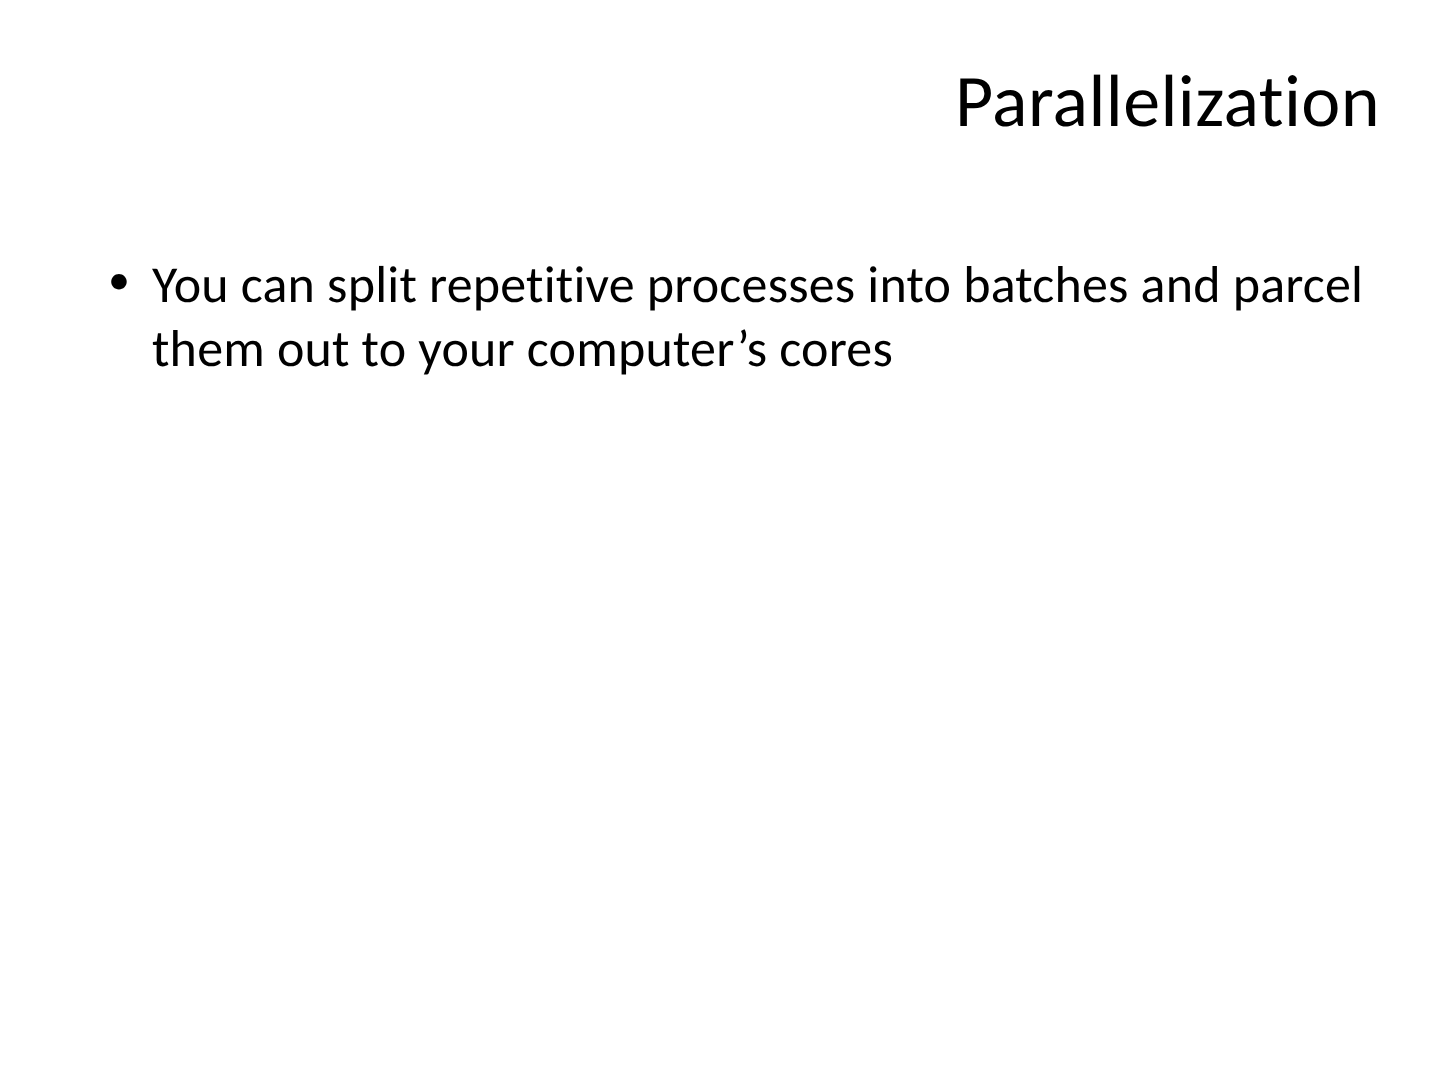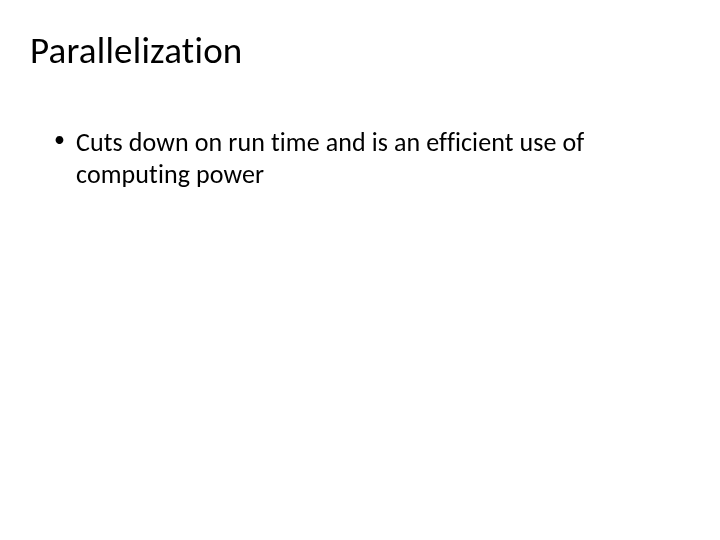--- a/index.html
+++ b/index.html
@@ -4,21 +4,21 @@
   <style>
     * { margin: 0; padding: 0; box-sizing: border-box; }
     html, body { width: 720px; height: 540px; }
     body {
       background: #ffffff;
       font-family: Calibri, "Segoe UI", Arial, sans-serif;
       color: #000000;
       padding: 28px 30px 30px 30px;
     }
     .title {
-      text-align: left;
+      text-align: right;
       font-size: 37px;
       font-weight: 400;
       margin-bottom: 54px;
       letter-spacing: 0.2px;
     }
     .bullets {
       list-style: none;
       padding-left: 24px;
     }
     .bullets li {
@@ -37,14 +37,14 @@
       top: 0;
       font-size: 22px;
     }
   </style>
 </head>
 <body>
 
 <h1 class="title">Parallelization</h1>
 
 <ul class="bullets">
-  <li>Cuts down on run time and is an efficient use of computing power</li>
+  <li>You can split repetitive processes into batches and parcel them out to your computer’s cores</li>
 </ul>
 
 </body></html>

